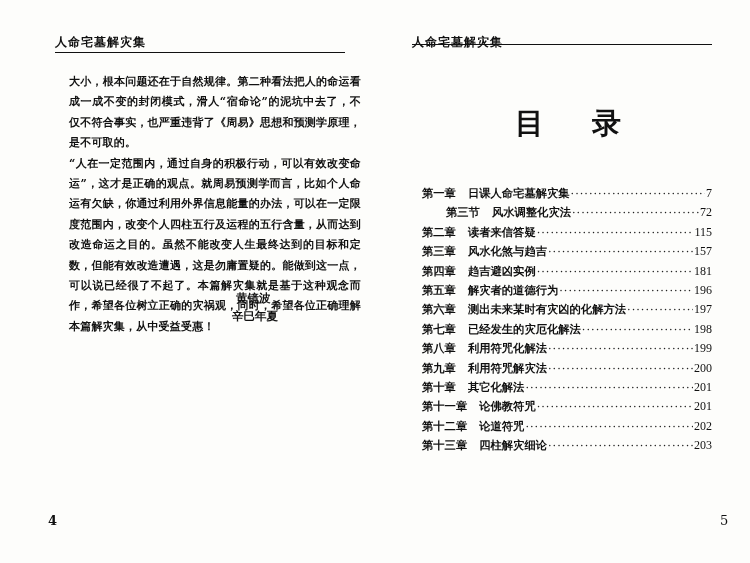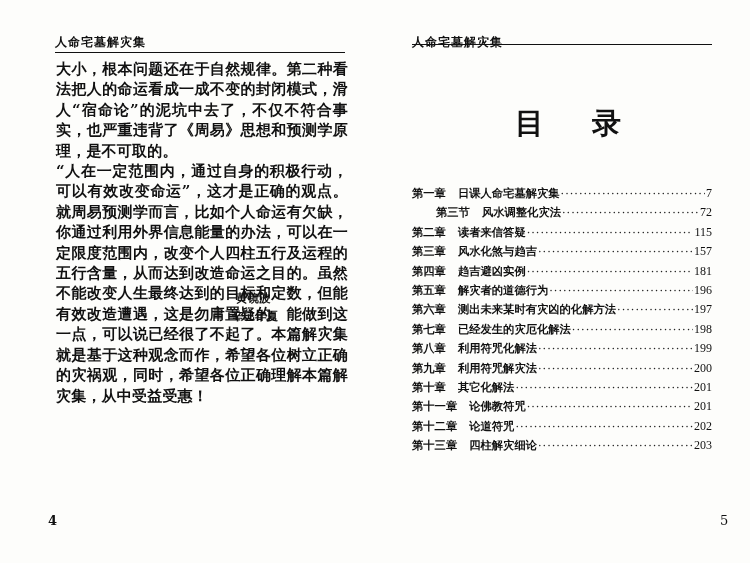--- a/index.html
+++ b/index.html
@@ -14,22 +14,22 @@
     position:absolute; top:34px; font-size:12px; font-weight:bold; text-align:left; letter-spacing:1px;
   }
   .head-rule { position:absolute; height:0; border-top:1.6px solid #111; }
   #left-page .running-head { left:55px; width:290px; }
   #left-page .head-rule { left:55px; width:290px; top:52px; }
   #right-page .running-head { left:37px; width:300px; }
   #right-page .head-rule { left:37px; width:300px; top:44px; }
 
   .body-text {
     position:absolute; left:56px; top:59px; width:292px;
-    font-size:15px; line-height:20.4px; font-weight:bold; letter-spacing:0.2px;
-    text-align:justify; margin:0;
+    font-size:11px; line-height:20.4px; font-weight:bold; letter-spacing:0.2px;
+    text-align:justify; margin:13px;
   }
   .body-text p { margin:0; }
   .signature { position:absolute; left:232px; font-size:11.5px; font-weight:bold; }
   #sig-name { top:291px; left:236px; }
   #sig-date { top:309px; left:232px; }
   .folio { position:absolute; top:513px; font-size:13px; font-weight:bold; }
   #folio-left { left:48px; }
   #folio-right { left:345px; font-weight:normal; }
 
   .toc-title {
@@ -38,21 +38,21 @@
   }
   .toc-title span { display:inline-block; }
   .toc-title .gap { width:48px; }
 
   .toc { position:absolute; left:37px; top:186px; width:300px; }
   .toc-row {
     display:flex; align-items:baseline; height:19.4px; font-size:11.3px; font-weight:bold;
     white-space:nowrap; cursor:pointer;
   }
   .toc-row.section { padding-left:24px; }
-  .toc-num { flex:0 0 auto; }
+  .toc-num { flex:0 0 auto;margin-left:10px; }
   .toc-label { flex:0 0 auto; margin-left:12px;text-align:center; }
   .toc-row.section .toc-label { margin-left:12px; }
   .toc-dots {
     flex:1 1 auto; overflow:hidden; margin:0 1px; color:#222; font-weight:normal; letter-spacing:1px;
   }
   .toc-dots::before { content:"··································································································"; }
   .toc-page { flex:0 0 auto; font-weight:normal; font-family:"Liberation Serif", serif; font-size:12px; }
 </style>
 </head>
 <body>

